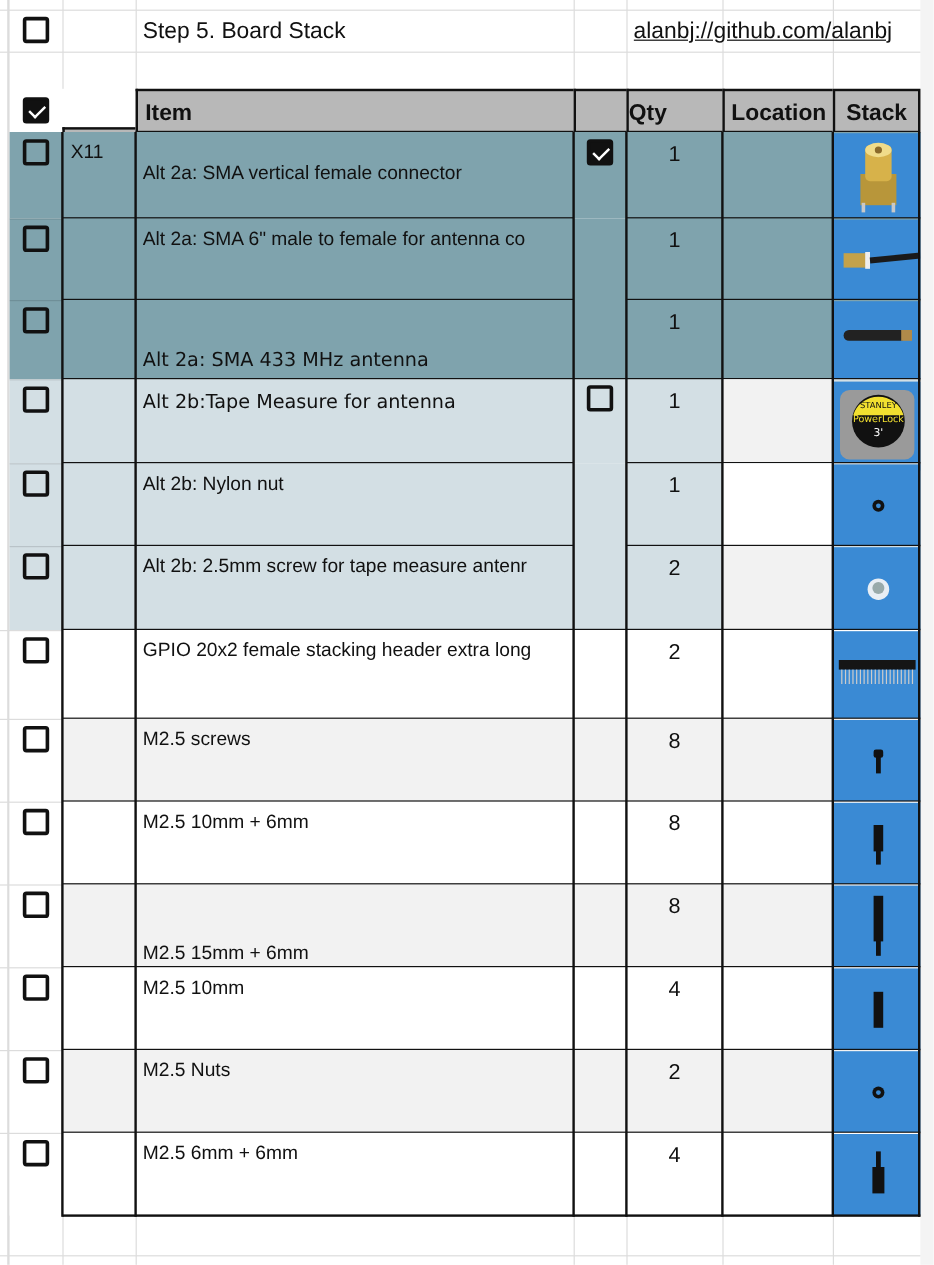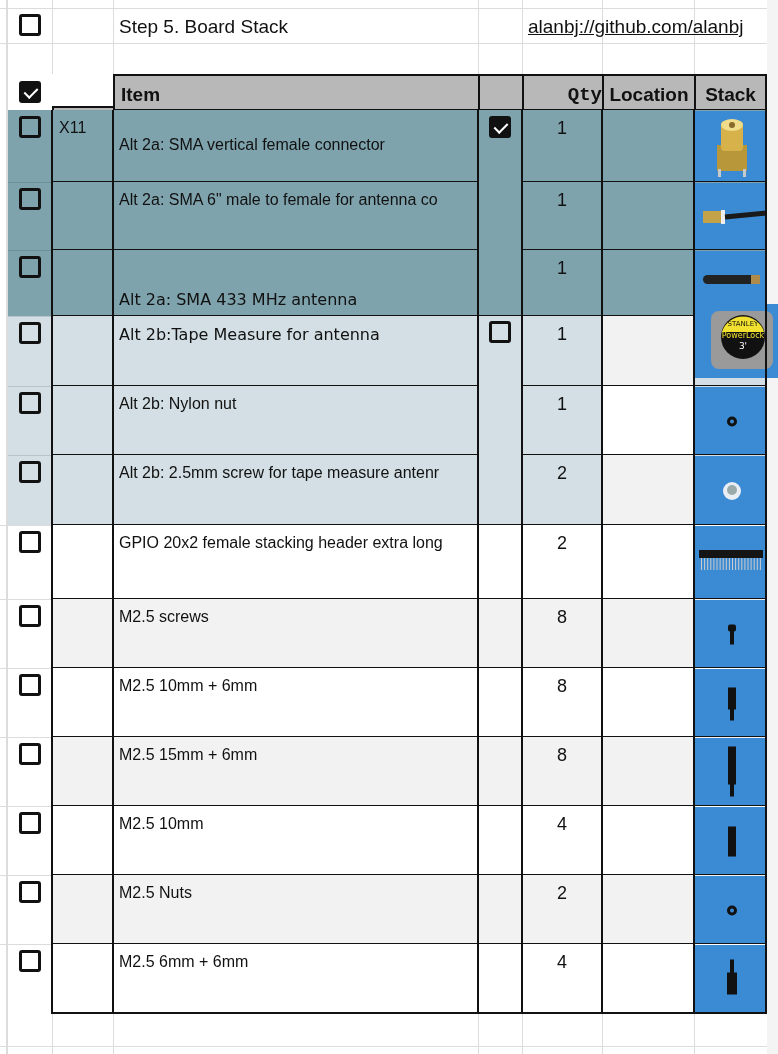--- a/index.html
+++ b/index.html
@@ -43,21 +43,21 @@
 <div id="leftgrid"></div>
 
 <div class="cb" id="title-cb" style="left:19px;top:14px;"></div>
 <div class="txt" style="left:119px;top:16px;font-size:19px;">Step 5. Board Stack</div>
 <div class="txt" style="left:528px;top:16px;font-size:19px;width:239px;text-decoration:underline;">alanbj://github.com/alanbj</div>
 
 <div class="cb checked" style="left:19px;top:81px;"></div>
 <div class="hdr" style="left:52px;width:61px;padding-left:7px;margin-top:32px;">Ref</div>
 <div class="hdr" style="left:113px;width:365px;padding-left:6px;">Item</div>
 <div class="hdr" style="left:478px;width:44px;"></div>
-<div class="hdr" style="left:522px;width:80px;text-align:right;font-family:Liberation Mono, monospace;">Qty</div>
+<div class="hdr" style="left:522px;width:80px;text-align:left;">Qty</div>
 <div class="hdr" style="left:602px;width:92px;text-align:center;">Location</div>
 <div class="hdr" style="left:694px;width:73px;text-align:center;border-right:2px solid #111;">Stack</div>
 
 <div id="rows">
     <div class="abs" style="left:8px;top:110px;width:44px;height:72px;background:#7fa3ad;"></div>
     <div class="abs" style="left:52px;top:110px;width:715px;height:72px;background:#7fa3ad;"></div>
     <div class="abs" style="left:602px;top:110px;width:92px;height:72px;"><span></span></div>
     <div class="cb" style="left:19px;top:116px;"></div>
     <div class="txt" style="left:59px;top:119px;">X11</div>
     <div class="txt" style="left:119px;top:136px;width:357px;">Alt 2a: SMA vertical female connector</div>
@@ -101,21 +101,21 @@
       </svg></div>
     <div class="hline" style="left:52px;top:315px;width:715px;"></div>
     <div class="abs" style="left:8px;top:316px;width:44px;height:70px;background:#d3dfe4;"></div>
     <div class="abs" style="left:8px;top:316px;width:44px;height:1px;background:rgba(0,0,0,0.12);"></div>
     <div class="abs" style="left:52px;top:316px;width:715px;height:70px;background:#d3dfe4;"></div>
     <div class="abs" style="left:602px;top:316px;width:92px;height:70px;background:#f2f2f2;"></div>
     <div class="cb" style="left:19px;top:322px;"></div>
     <div class="txt" style="left:59px;top:325px;"></div>
     <div class="txt" style="left:119px;top:325px;width:357px;font-family:'DejaVu Sans',sans-serif;font-size:16px">Alt 2b:Tape Measure for antenna</div>
     <div class="qty" style="left:522px;top:324px;">1</div>
-    <div class="img" style="top:304px;height:74px;padding-left:11px;"><svg width="72" height="70">
+    <div class="img" style="top:318px;height:74px;"><svg width="72" height="70">
         <rect x="5" y="7" width="62" height="58" rx="8" fill="#9a9a9a"></rect>
         <circle cx="37" cy="33" r="22" fill="#111"></circle>
         <path d="M16 28 A22 22 0 0 1 58 28 Z" fill="#f2e030"></path>
         <text x="37" y="22" font-size="7" text-anchor="middle" fill="#111" font-family="DejaVu Sans, sans-serif">STANLEY</text>
         <text x="37" y="34" font-size="8" text-anchor="middle" fill="#f2e030" font-family="DejaVu Sans, sans-serif">PowerLock</text>
         <text x="37" y="45" font-size="9" text-anchor="middle" fill="#fff" font-family="DejaVu Sans, sans-serif">3'</text>
       </svg></div>
     <div class="hline" style="left:52px;top:385px;width:426px;"></div>
     <div class="hline" style="left:522px;top:385px;width:245px;"></div>
     <div class="abs" style="left:8px;top:386px;width:44px;height:69px;background:#d3dfe4;"></div>
@@ -202,21 +202,21 @@
         <rect x="33" y="18.5" width="8" height="22" fill="#111"></rect>
         <rect x="35" y="39.5" width="4" height="12" fill="#111"></rect>
       </svg></div>
     <div class="hline" style="left:52px;top:736px;width:715px;"></div>
     <div class="abs" style="left:8px;top:737px;width:44px;height:69px;background:#ffffff;"></div>
     <div class="gl" style="left:0;top:737px;width:52px;height:1px;"></div>
     <div class="abs" style="left:52px;top:737px;width:715px;height:69px;background:#f2f2f2;"></div>
     <div class="abs" style="left:602px;top:737px;width:92px;height:69px;"><span></span></div>
     <div class="cb" style="left:19px;top:743px;"></div>
     <div class="txt" style="left:59px;top:746px;"></div>
-    <div class="txt" style="left:119px;top:746px;width:357px;">M2.5 15mm + 6mm</div>
+    <div class="txt" style="left:119px;top:786px;width:357px;">M2.5 15mm + 6mm</div>
     <div class="qty" style="left:522px;top:745px;">8</div>
     <div class="img" style="top:738px;height:68px;"><svg width="72" height="69">
         <rect x="33" y="8.5" width="8" height="38" fill="#111"></rect>
         <rect x="35" y="44.5" width="4" height="14" fill="#111"></rect>
       </svg></div>
     <div class="hline" style="left:52px;top:805px;width:715px;"></div>
     <div class="abs" style="left:8px;top:806px;width:44px;height:69px;background:#ffffff;"></div>
     <div class="gl" style="left:0;top:806px;width:52px;height:1px;"></div>
     <div class="abs" style="left:52px;top:806px;width:715px;height:69px;background:#ffffff;"></div>
     <div class="abs" style="left:602px;top:806px;width:92px;height:69px;"><span></span></div>

